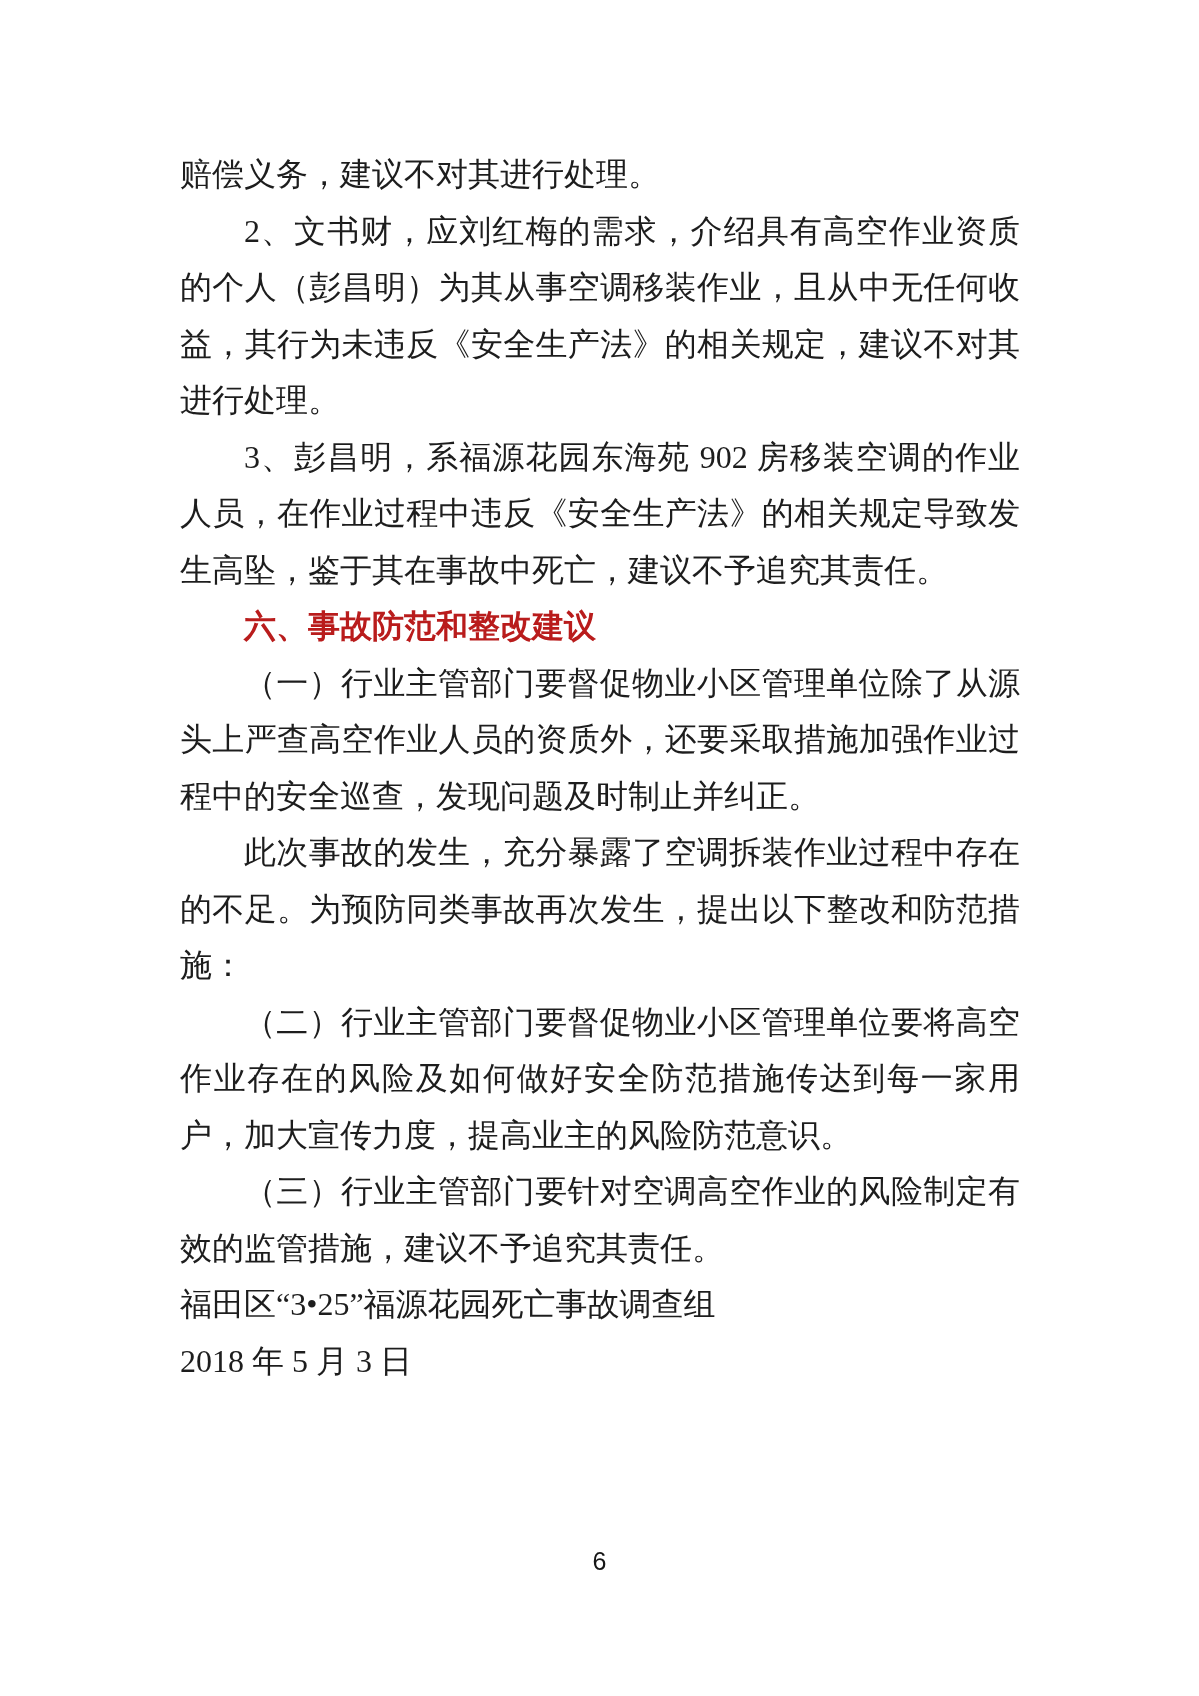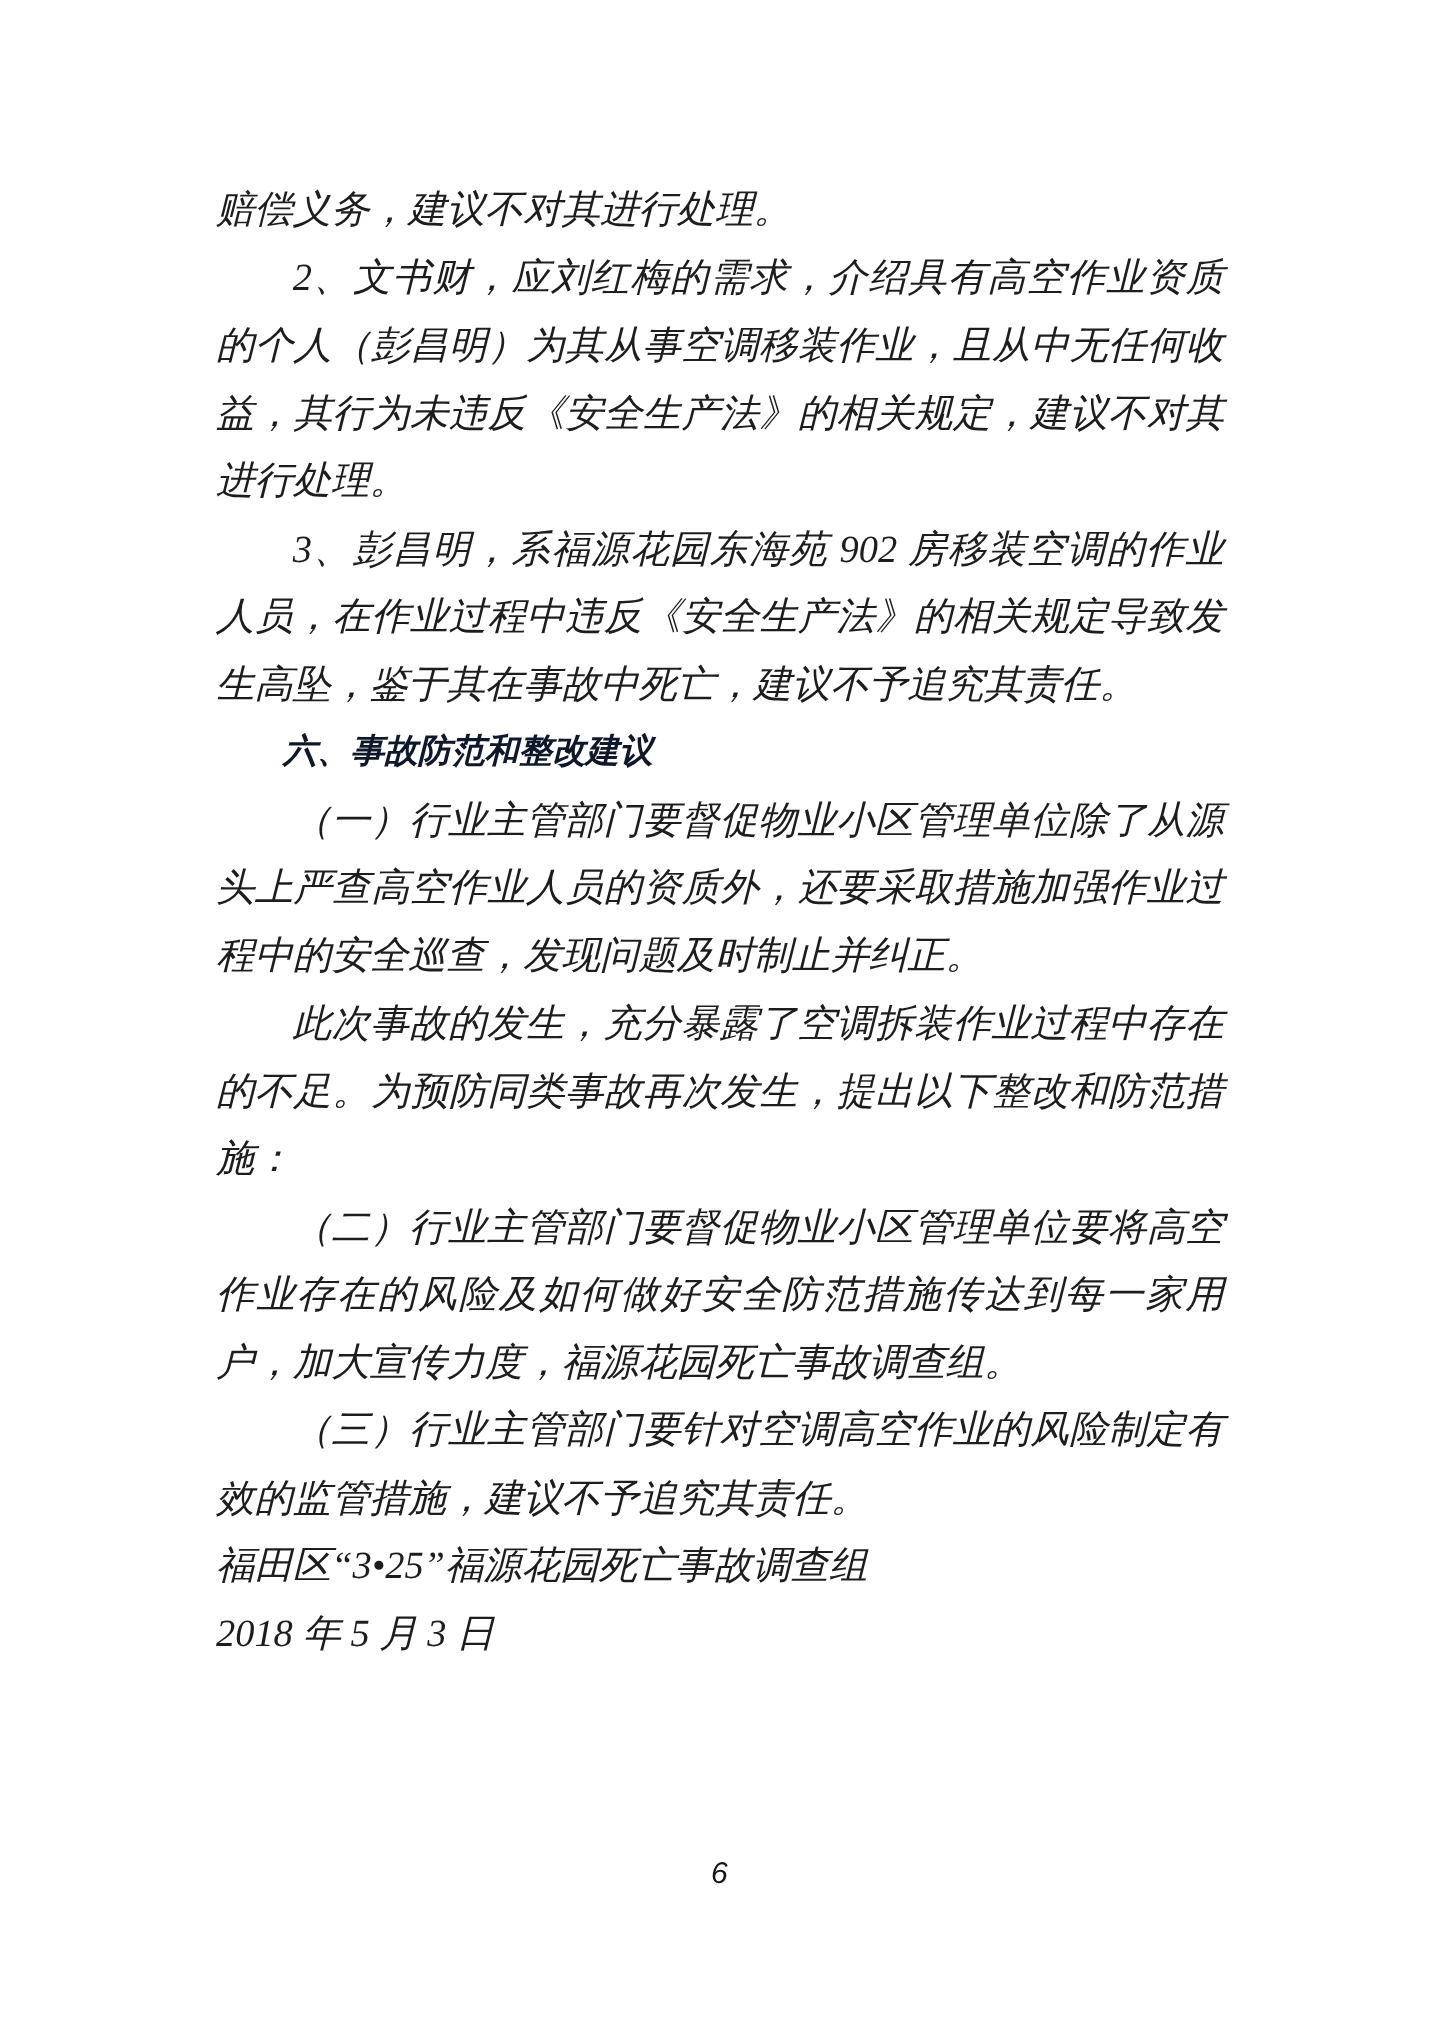--- a/index.html
+++ b/index.html
@@ -6,21 +6,20 @@
     margin: 0;
     padding: 0;
     background: #ffffff;
   }
   .page {
     position: relative;
     width: 1199px;
     height: 1696px;
     background: #ffffff;
     overflow: hidden;
-    font-style: italic;
   }
   .body-text {
     position: absolute;
     left: 180px;
     top: 146px;
     width: 840px;
     font-family: "Liberation Serif", "DejaVu Serif", serif;
     font-size: 32px;
     line-height: 56.5px;
     color: #1d1d1d;
@@ -32,23 +31,23 @@
     text-indent: 2em;
   }
   .para.no-indent {
     text-indent: 0;
   }
   .heading {
     margin: 0;
     text-indent: 2em;
     font-family: "Liberation Sans", "DejaVu Sans", sans-serif;
     font-weight: 700;
-    font-size: 28px;
+    font-size: 32px;
     line-height: 56.5px;
-    color: #0f172a;
+    color: #b91c1c;
   }
   .signature {
     margin: 0;
     text-indent: 0;
     text-align: left;
     padding-right: 34px;
   }
   .date-line {
     margin: 0;
     text-indent: 0;
@@ -69,19 +68,19 @@
 <body>
 
 <div class="page">
   <div class="body-text">
     <p class="para no-indent">赔偿义务，建议不对其进行处理。</p>
     <p class="para">2、文书财，应刘红梅的需求，介绍具有高空作业资质的个人（彭昌明）为其从事空调移装作业，且从中无任何收益，其行为未违反《安全生产法》的相关规定，建议不对其进行处理。</p>
     <p class="para">3、彭昌明，系福源花园东海苑 902 房移装空调的作业人员，在作业过程中违反《安全生产法》的相关规定导致发生高坠，鉴于其在事故中死亡，建议不予追究其责任。</p>
     <h2 class="heading">六、事故防范和整改建议</h2>
     <p class="para">（一）行业主管部门要督促物业小区管理单位除了从源头上严查高空作业人员的资质外，还要采取措施加强作业过程中的安全巡查，发现问题及时制止并纠正。</p>
     <p class="para">此次事故的发生，充分暴露了空调拆装作业过程中存在的不足。为预防同类事故再次发生，提出以下整改和防范措施：</p>
-    <p class="para">（二）行业主管部门要督促物业小区管理单位要将高空作业存在的风险及如何做好安全防范措施传达到每一家用户，加大宣传力度，福源花园死亡事故调查组。</p>
+    <p class="para">（二）行业主管部门要督促物业小区管理单位要将高空作业存在的风险及如何做好安全防范措施传达到每一家用户，加大宣传力度，提高业主的风险防范意识。</p>
     <p class="para">（三）行业主管部门要针对空调高空作业的风险制定有效的监管措施，建议不予追究其责任。</p>
     <p class="signature">福田区“3•25”福源花园死亡事故调查组</p>
     <p class="date-line">2018 年 5 月 3 日</p>
   </div>
   <div class="page-number">6</div>
 </div>
 
 </body></html>

